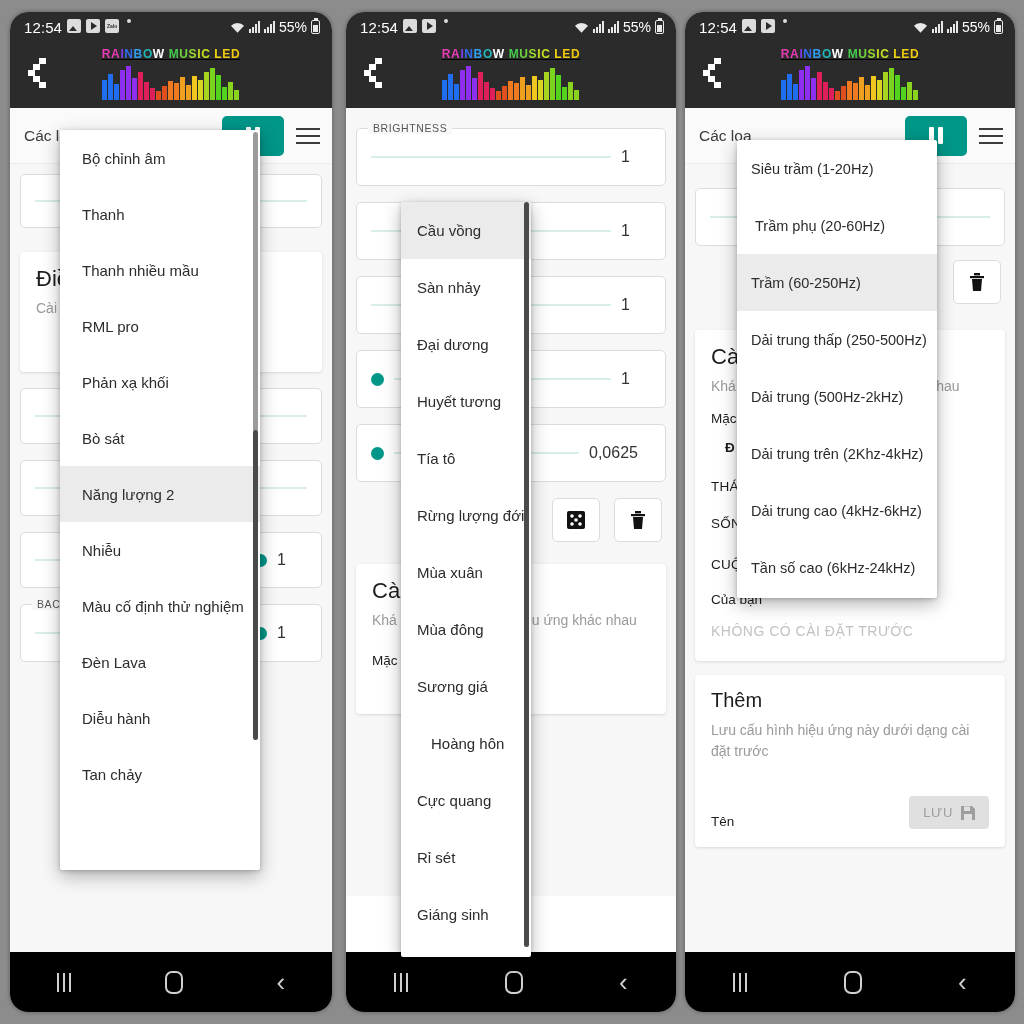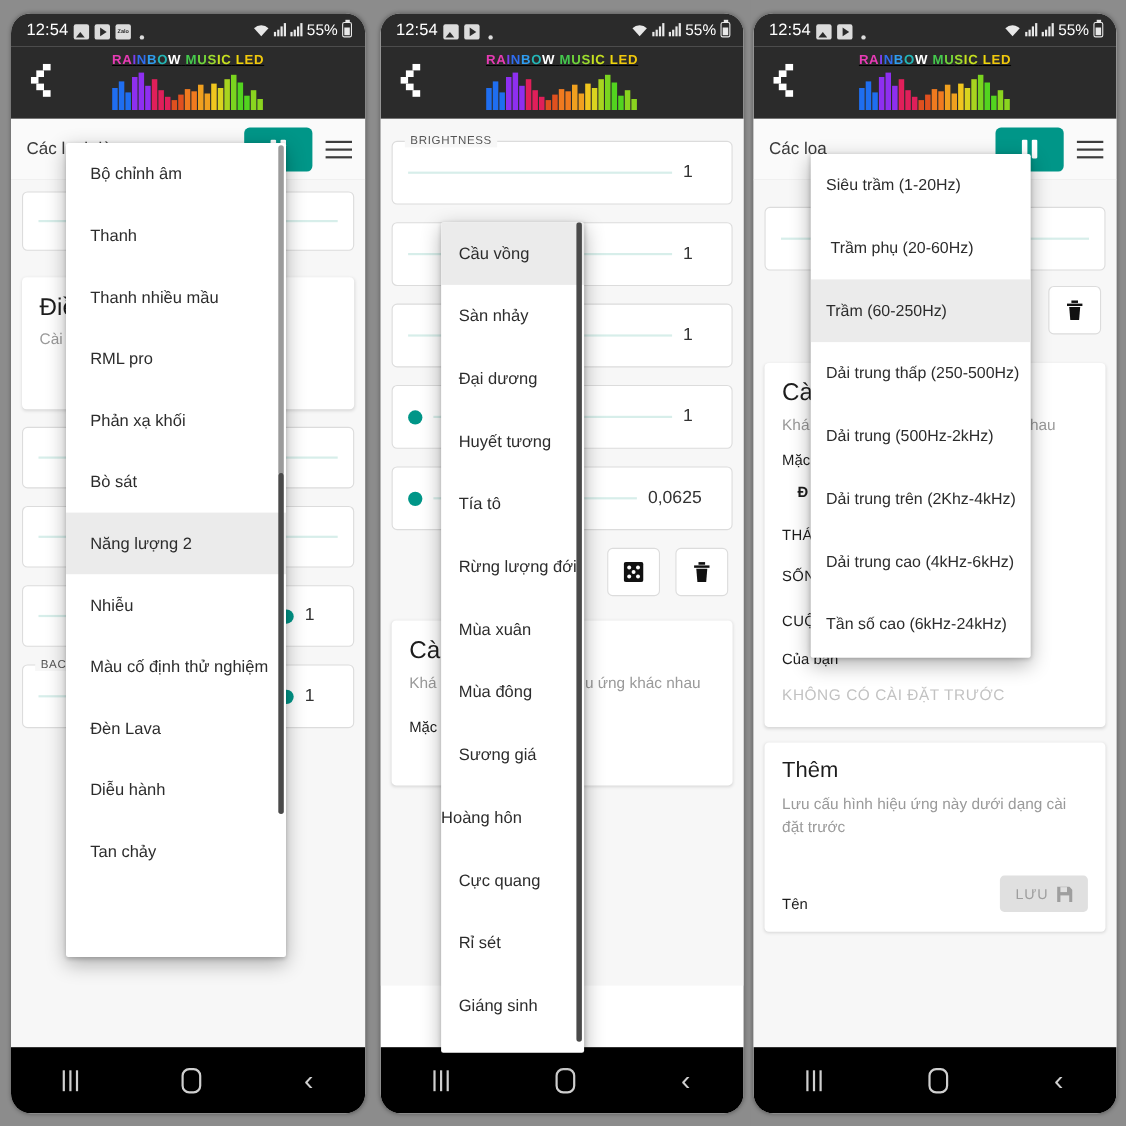--- a/index.html
+++ b/index.html
@@ -29,21 +29,21 @@
   
   .phone.p2 .phone-inner { left: 5px; width: 330px; }
   .phone.p3 .phone-inner { left: 3px; width: 330px; }
 
   
   .statusbar {
     height: 30px; background: #2b2b2b; color: #fff;
     display: flex; align-items: center; justify-content: space-between;
     padding: 0 12px 0 14px; font-size: 14px;
   }
-  .sb-left { display: flex; align-items: flex-end; gap: 5px; }
+  .sb-left { display: flex; align-items: flex-start; gap: 5px; }
   .sb-time { font-size: 15px; letter-spacing: .1px; }
   .sb-ic {
     width: 14px; height: 14px; background: #dcdcdc; border-radius: 2px;
     display: inline-block; position: relative;
   }
   .sb-ic.pic::after {
     content: ""; position: absolute; left: 2px; top: 7px;
     width: 0; height: 0; border-left: 4px solid transparent;
     border-right: 4px solid transparent; border-bottom: 5px solid #2b2b2b;
   }
@@ -460,21 +460,21 @@
       <div class="dropdown" style="left:55px;top:190px;width:130px;height:755px">
         <div class="dd-item sel" style="height:57px;padding-left:16px">Cầu vồng</div>
         <div class="dd-item" style="height:57px;padding-left:16px">Sàn nhảy</div>
         <div class="dd-item" style="height:57px;padding-left:16px">Đại dương</div>
         <div class="dd-item" style="height:57px;padding-left:16px">Huyết tương</div>
         <div class="dd-item" style="height:57px;padding-left:16px">Tía tô</div>
         <div class="dd-item" style="height:57px;padding-left:16px">Rừng lượng đới</div>
         <div class="dd-item" style="height:57px;padding-left:16px">Mùa xuân</div>
         <div class="dd-item" style="height:57px;padding-left:16px">Mùa đông</div>
         <div class="dd-item" style="height:57px;padding-left:16px">Sương giá</div>
-        <div class="dd-item" style="height:57px;padding-left:0">Hoàng hôn</div>
+        <div class="dd-item" style="height:57px;padding-left:30px">Hoàng hôn</div>
         <div class="dd-item" style="height:57px;padding-left:16px">Cực quang</div>
         <div class="dd-item" style="height:57px;padding-left:16px">Rỉ sét</div>
         <div class="dd-item" style="height:57px;padding-left:16px">Giáng sinh</div>
         <div class="dd-scroll" style="top:0;height:745px"></div>
       </div>
 
       <div class="navbar">
         <span class="nav-recent">
             <i></i>
             <i></i>

